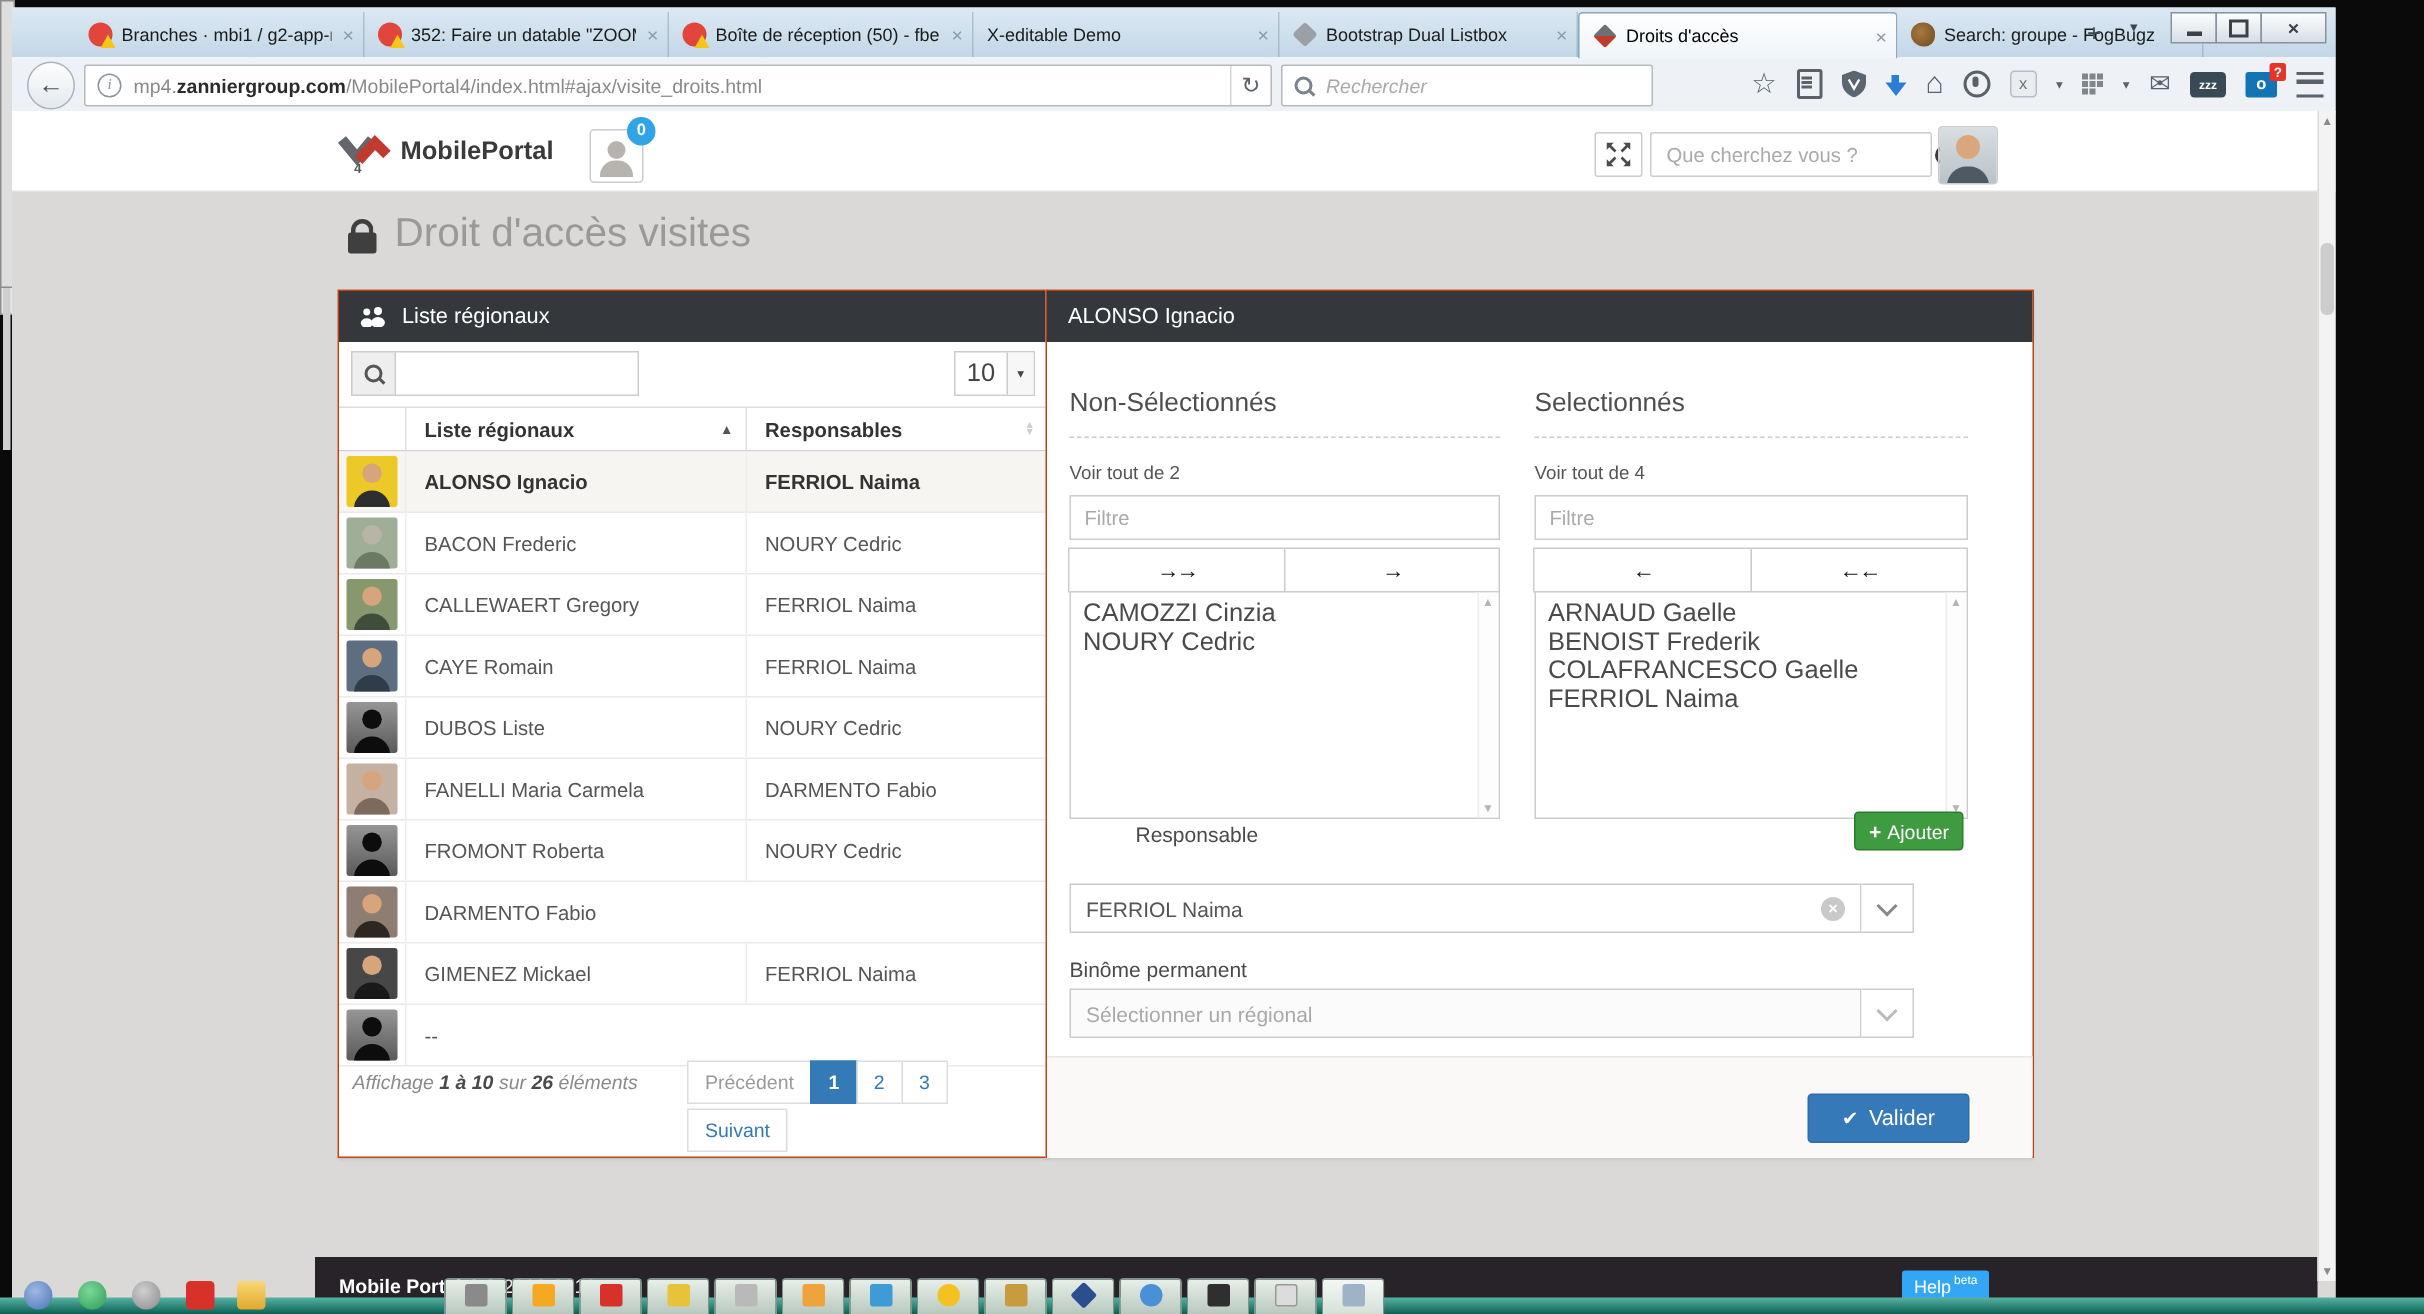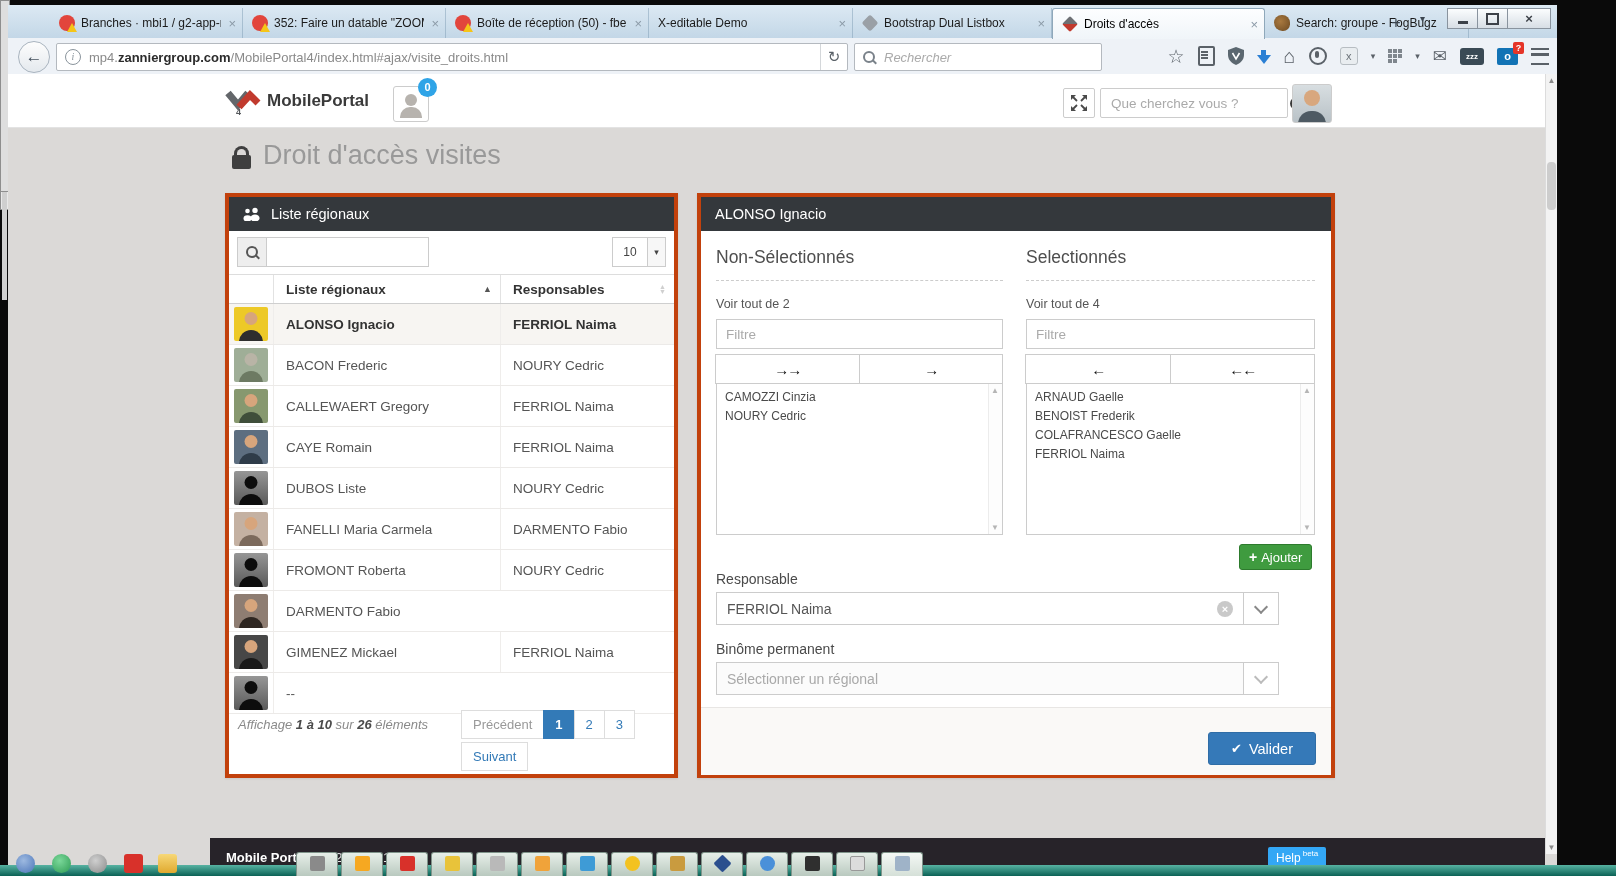--- a/index.html
+++ b/index.html
@@ -123,36 +123,36 @@
   .avatar-top::before{content:"";position:absolute;left:50%;top:5px;transform:translateX(-50%);width:16px;height:16px;border-radius:50%;background:#d8a77e;}
   .avatar-top::after{content:"";position:absolute;left:50%;bottom:-4px;transform:translateX(-50%);width:28px;height:15px;border-radius:13px 13px 0 0;background:#4e5a63;}
 
   
   .titlerow{position:absolute;left:224px;top:66px;display:flex;align-items:center;}
   .lock{width:19px;height:14px;background:#3f3f3f;border-radius:2px;position:relative;margin-top:12px;}
   .lock::before{content:"";position:absolute;left:2px;top:-9px;width:9px;height:8px;border:3px solid #3f3f3f;border-bottom:none;border-radius:8px 8px 0 0;}
   .page-h1{font-size:27px;font-weight:300;color:#999;margin-left:12px;}
 
   
-  .panel{position:absolute;background:#fff;border:4px solid #c2410c;box-shadow:0 1px 2px rgba(0,0,0,.08);}
+  .panel{position:absolute;background:#fff;border:1px solid #c2410c;box-shadow:0 1px 2px rgba(0,0,0,.08);padding-left:27px;}
   .phead{position:absolute;left:0;top:0;width:100%;height:34px;background:#34383c;color:#fff;font-size:14.5px;
          display:flex;align-items:center;padding-left:14px;box-sizing:border-box;}
   .phead .uico{margin-right:10px;}
 
   
   .panel-left{left:217px;top:119px;width:445px;height:577px;}
   .lp-search-addon{position:absolute;left:8px;top:40px;width:30px;height:30px;background:#eee;border:1px solid #ccc;
                    display:flex;align-items:center;justify-content:center;box-sizing:border-box;}
   .lp-search-addon .mag{border-color:#555;}
   .lp-search-addon .mag::after{background:#555;}
   .lp-search{position:absolute;left:37px;top:40px;width:163px;height:30px;border:1px solid #ccc;box-sizing:border-box;
              font-size:13px;padding:0 8px;outline:none;font-family:inherit;color:#555;}
   .lp-size{position:absolute;right:8px;top:40px;width:54px;height:30px;border:1px solid #ccc;box-sizing:border-box;
            display:flex;align-items:center;background:#fff;}
-  .lp-size .val{flex:1;text-align:center;font-size:12px;color:#444;}
+  .lp-size .val{flex:1;text-align:center;font-size:17px;color:#444;}
   .lp-size .dd{width:17px;height:100%;border-left:1px solid #ccc;display:flex;align-items:center;justify-content:center;
                font-size:9px;color:#444;background:#f7f7f7;}
   .thead{position:absolute;left:0;top:77px;width:100%;height:30px;border-top:1px solid #ddd;border-bottom:1px solid #cfcfcf;
          display:flex;font-size:13.5px;font-weight:bold;color:#333;box-sizing:border-box;}
   .th{display:flex;align-items:center;box-sizing:border-box;}
   .th1{width:45px;border-right:1px solid #e2e2e2;}
   .th2{width:227px;padding-left:12px;border-right:1px solid #e2e2e2;justify-content:space-between;}
   .th3{flex:1;padding-left:12px;justify-content:space-between;}
   .sort-asc{font-size:9px;color:#555;margin-right:8px;}
   .sort-both{display:flex;flex-direction:column;margin-right:8px;line-height:5px;}
@@ -181,41 +181,41 @@
   .lp-info b{color:#4a4a4a;}
   .pager{position:absolute;left:233px;top:6px;display:flex;}
   .pg-btn{height:29px;border:1px solid #ddd;background:#fff;padding:0 11px;font-size:13px;color:#337ab7;
           display:flex;align-items:center;margin-left:-1px;box-sizing:border-box;}
   .pg-btn.muted{color:#999;}
   .pg-btn.active{background:#337ab7;border-color:#337ab7;color:#fff;font-weight:bold;}
   .pager2{position:absolute;left:233px;top:38px;display:flex;}
 
   
   .panel-right{left:689px;top:119px;width:630px;height:577px;}
-  .col{position:absolute;top:34px;}
+  .col{position:absolute;top:48px;}
   .col1{left:15px;width:287px;}
   .col2{left:325px;width:289px;}
   .dl-head{position:relative;margin-top:16px;font-size:17.5px;color:#4e4e4e;padding-bottom:12px;border-bottom:1px dashed #ccc;}
   .dl-viewall{margin-top:16px;font-size:12.5px;color:#555;}
   .dl-filter{margin-top:8px;width:100%;height:30px;border:1px solid #ccc;box-sizing:border-box;font-size:13.5px;
              padding:0 9px;outline:none;color:#555;font-family:inherit;}
   .dl-filter::placeholder, .lp-search::placeholder, .searchbox input::placeholder, .sitesearch input::placeholder{color:#aaa;}
   .dl-btnrow{margin-top:5px;display:flex;}
   .dl-btn{flex:1;height:30px;border:1px solid #ccc;background:#fff;display:flex;align-items:center;justify-content:center;
           font-size:15px;font-weight:bold;color:#111;margin-left:-1px;box-sizing:border-box;letter-spacing:-2px;}
   .dl-box{position:relative;height:150px;border:1px solid #ccc;margin-top:-1px;background:#fff;overflow:hidden;}
-  .dl-items{padding:4px 8px;font-size:12px;color:#4a4a4a;line-height:19px;}
+  .dl-items{padding:4px 8px;font-size:17px;color:#4a4a4a;line-height:19px;}
   .dl-scroll{position:absolute;right:0;top:0;bottom:0;width:13px;border-left:1px solid #ececec;background:#fdfdfd;}
   .dl-scroll .up{position:absolute;top:2px;left:2px;font-size:8px;color:#b5b5b5;}
   .dl-scroll .dn{position:absolute;bottom:2px;left:2px;font-size:8px;color:#b5b5b5;}
   .addbtn{position:absolute;left:538px;top:347px;height:24px;padding:0 9px;background:#3f9b3f;border:1px solid #2d7b2d;
           border-radius:3px;color:#fff;font-size:13px;display:flex;align-items:center;}
   .addbtn .plus{font-weight:bold;margin-right:4px;font-size:14px;}
   .flabel{position:absolute;left:15px;font-size:14px;color:#4a4a4a;}
-  .flabel-resp{top:374px;}
+  .flabel-resp{top:354px;margin-left:44px;}
   .flabel-bin{top:444px;}
   .selbox{position:absolute;left:15px;width:563px;height:33px;display:flex;}
   .selbox-resp{top:395px;}
   .selbox-bin{top:465px;}
   .sel-main{flex:1;border:1px solid #ccc;display:flex;align-items:center;padding:0 10px;font-size:14px;color:#555;
             background:#fff;box-sizing:border-box;}
   .sel-main .txt{flex:1;}
   .sel-main .ph{color:#a9a9a9;}
   .clear-ic{width:16px;height:16px;border-radius:50%;background:#c9c9c9;color:#fff;font-size:11px;line-height:16px;
             text-align:center;font-weight:bold;}

